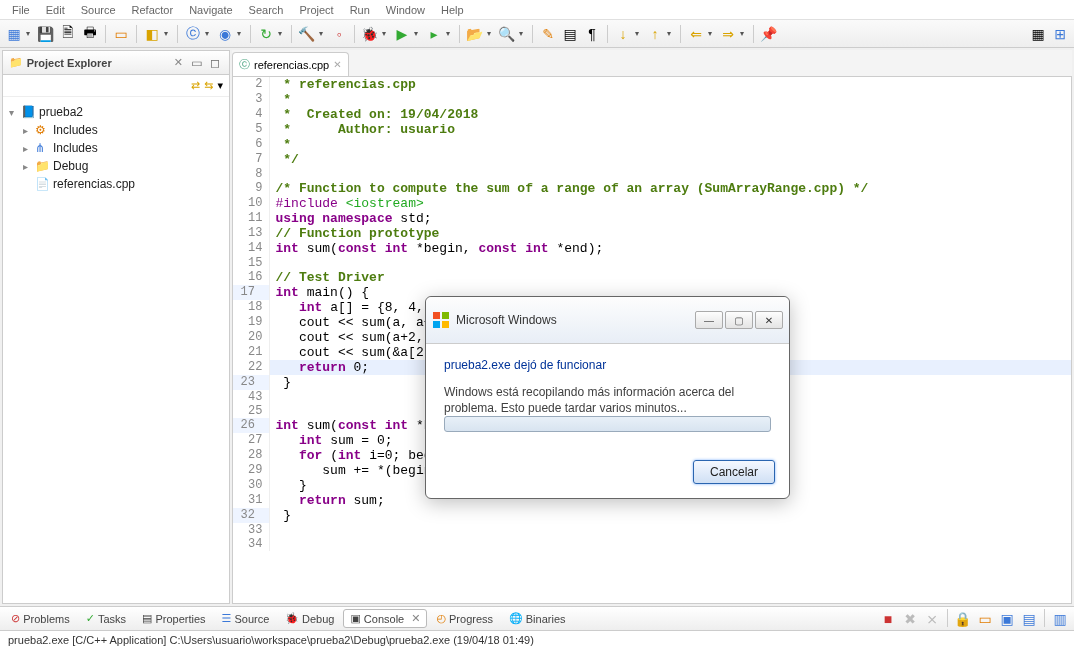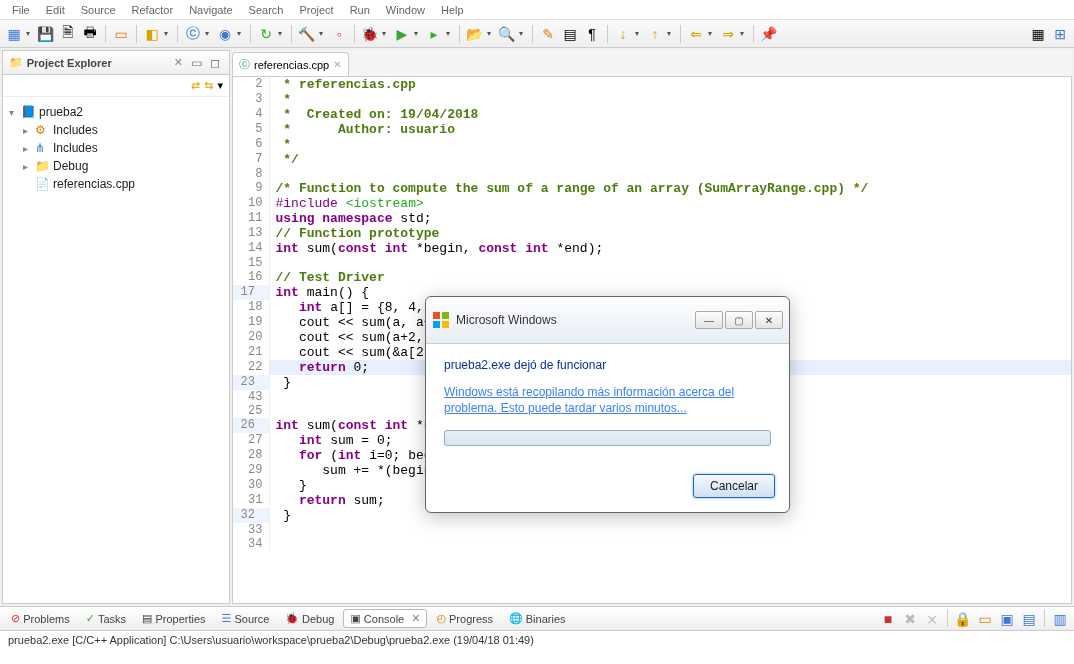--- a/index.html
+++ b/index.html
@@ -56,21 +56,21 @@
   
   .dialog { position: absolute; left: 425px; top: 296px; width: 365px; background: #fff; border: 1px solid #666; border-radius: 6px; box-shadow: 0 4px 20px rgba(0,0,0,0.25); font-size: 12px; }
   .dlg-title { height: 47px; background: linear-gradient(#fdfdfd,#e8eef6); border-bottom: 1px solid #ccc; border-radius: 6px 6px 0 0; display: flex; align-items: center; padding: 0 6px; }
   .dlg-title-icon { width: 18px; height: 18px; margin-right: 6px; display: inline-flex; align-items: center; justify-content: center; }
   .dlg-title-text { flex: 1; color: #333; }
   .dlg-win-btns { display: flex; gap: 2px; }
   .dlg-wb { width: 28px; height: 18px; border: 1px solid #aaa; border-radius: 2px; background: linear-gradient(#fdfdfd,#e4e4e4); font-size: 10px; display: flex; align-items: center; justify-content: center; color: #555; cursor: pointer; }
   .dlg-wb.close { color: #333; }
   .dlg-body { padding: 14px 18px; }
   .dlg-head { color: #003399; font-size: 12px; margin-bottom: 12px; }
-  .dlg-msg { color: #3b82f6; font-size: 12px; line-height: 1.35; margin-bottom: 14px; text-decoration: underline; }
+  .dlg-msg { color: #404040; font-size: 12px; line-height: 1.35; margin-bottom: 0; }
   .dlg-progress { height: 16px; border: 1px solid #9ab; border-radius: 3px; background: linear-gradient(#e8f0f8,#d8e4f0); margin-bottom: 6px; }
   .dlg-footer { padding: 8px 14px 14px; display: flex; justify-content: flex-end; }
   .dlg-btn { min-width: 82px; height: 24px; border: 1px solid #2a65b0; border-radius: 3px; background: linear-gradient(#f4f8ff,#d0e0f4); color: #222; font-size: 12px; cursor: pointer; box-shadow: 0 0 3px #7ab0ff; }
   
   .ic-yellow { color: #d9a300; }
   .ic-blue { color: #3b78d8; }
   .ic-green { color: #3a3; }
   .ic-red { color: #c33; }
   .ic-orange { color: #e07b00; }
 </style>

